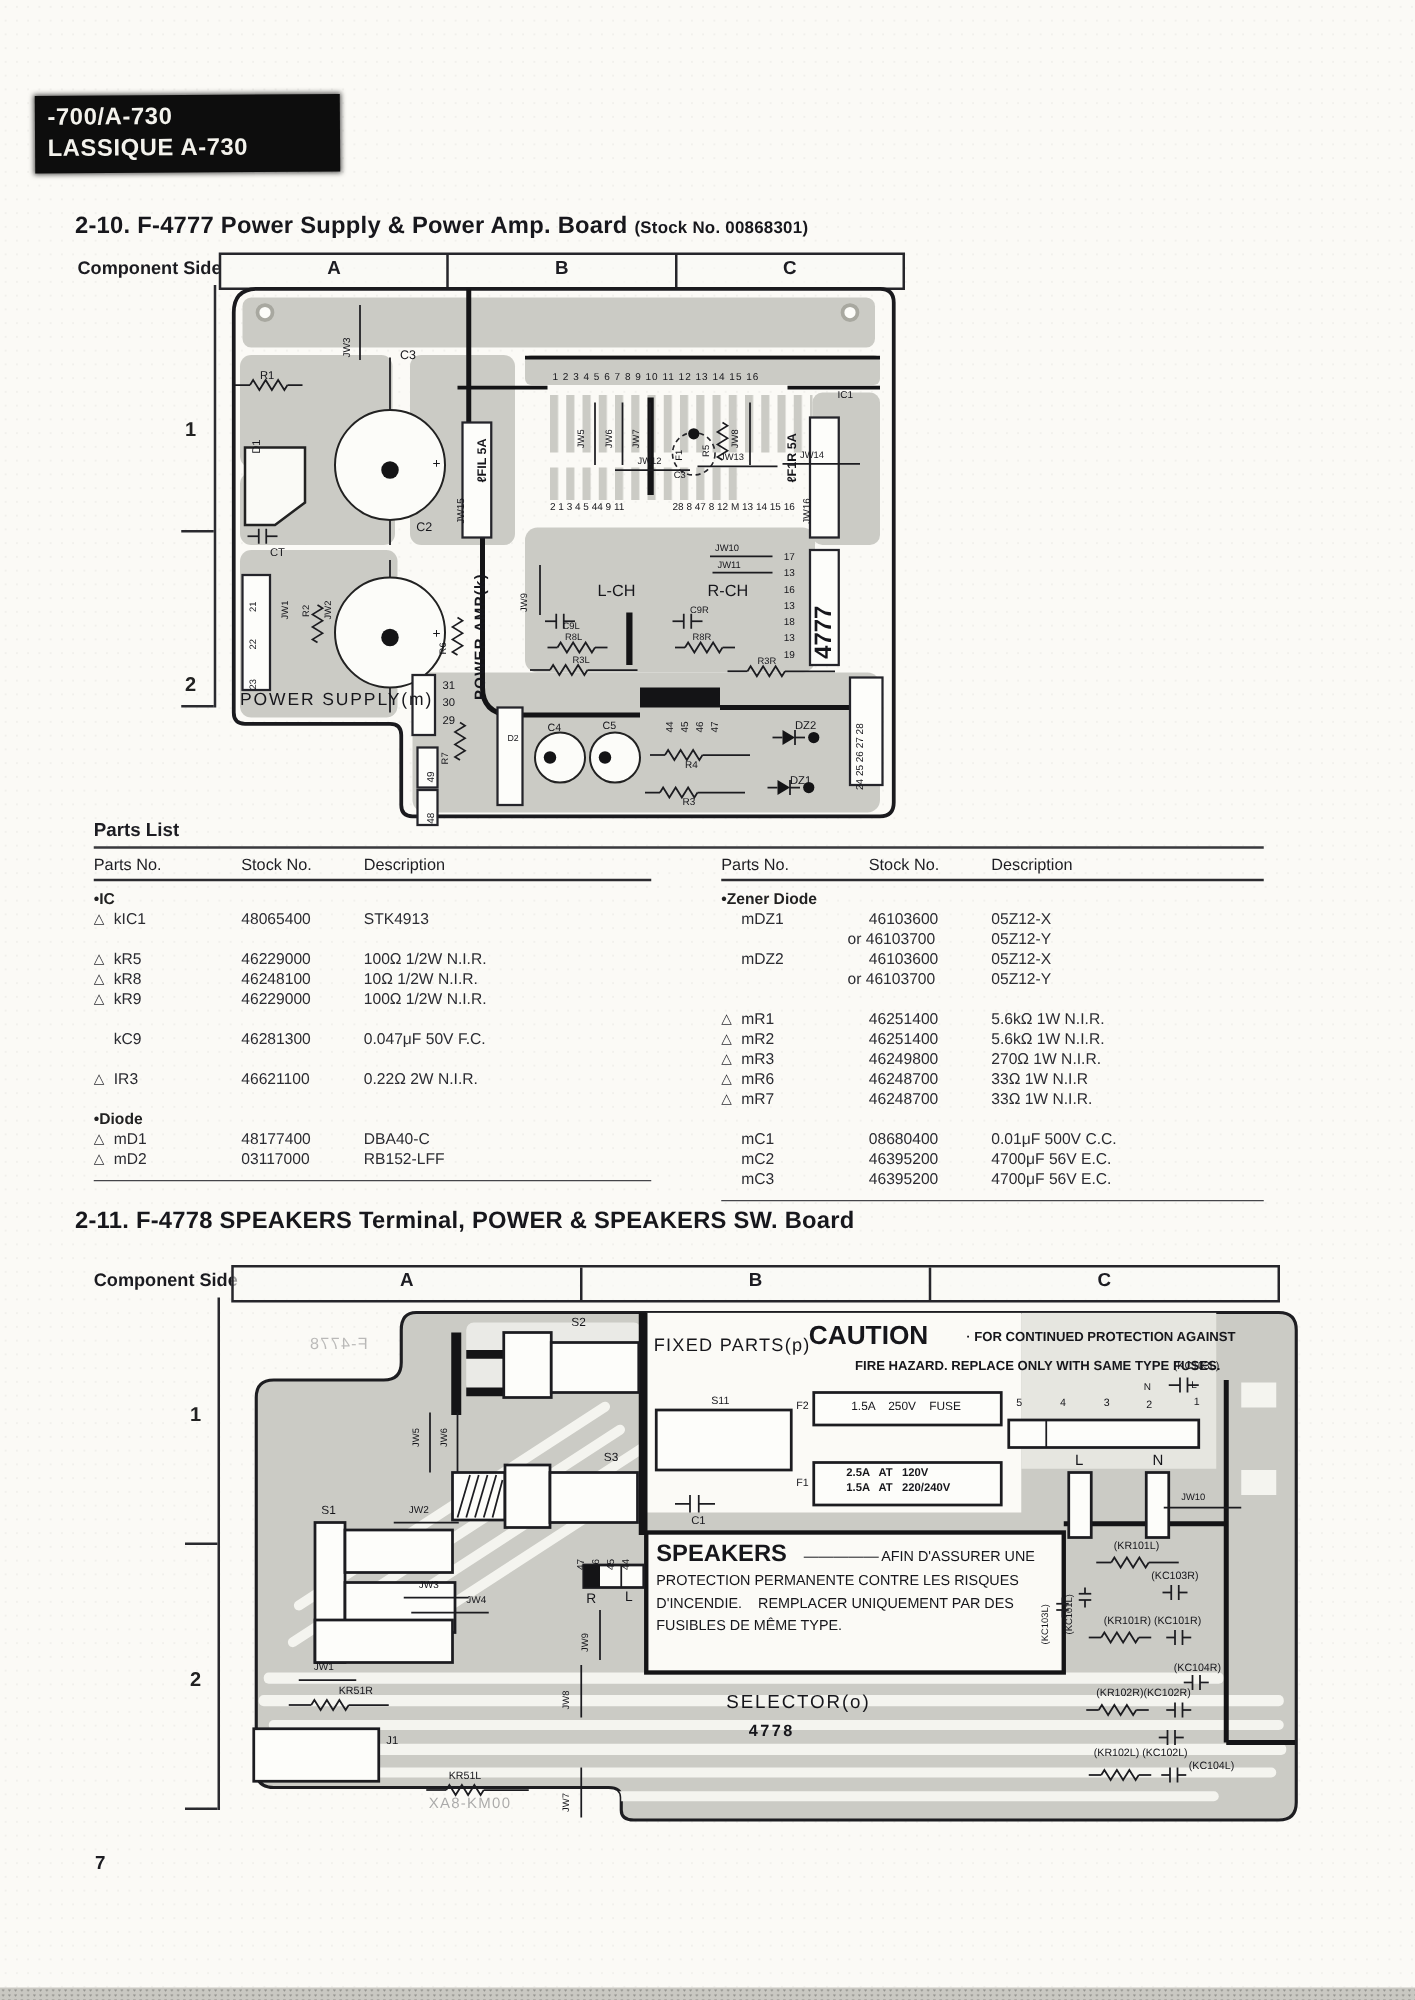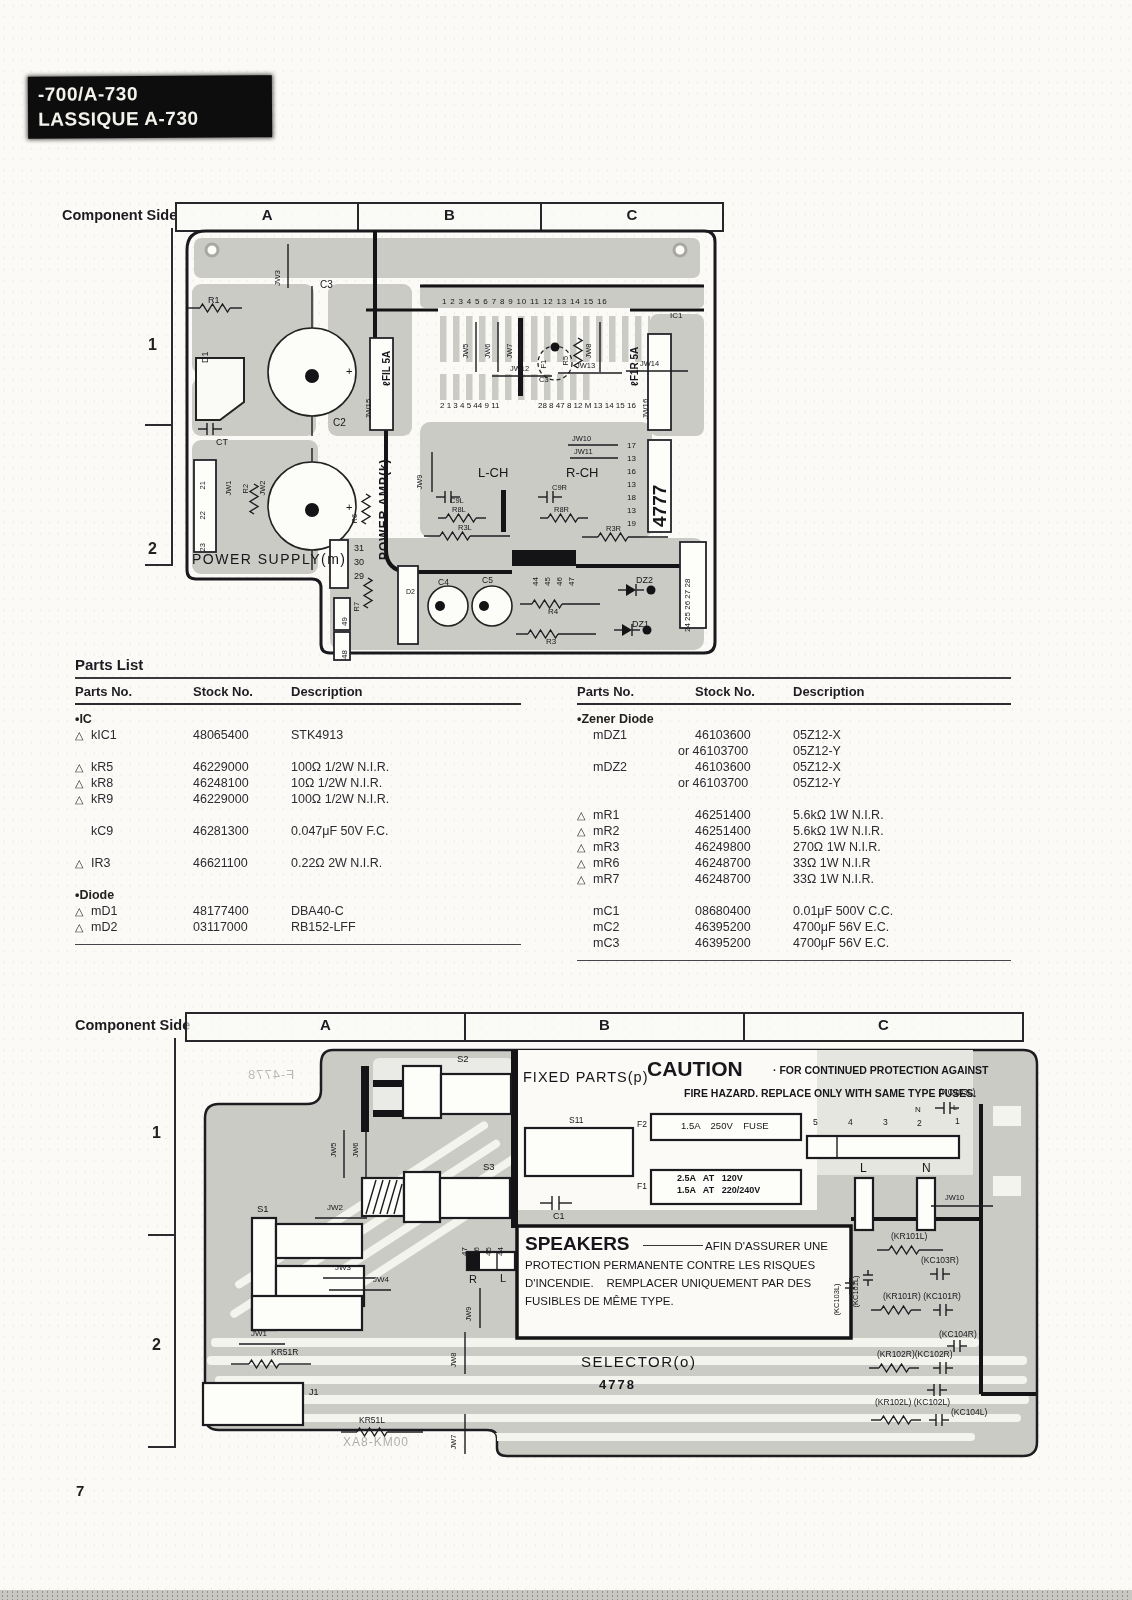--- a/index.html
+++ b/index.html
@@ -27,21 +27,21 @@
   
   .pcb{position:absolute;}
   .pcb svg{position:absolute;left:0;top:0;}
   .labels{position:absolute;left:0;top:0;width:100%;height:100%;}
   .fl{position:absolute;white-space:pre;line-height:1;font-size:8.5px;color:#16161b;}
   .fl.bb{font-weight:bold;}
   
   .plist-title{position:absolute;font-size:15px;font-weight:bold;}
   .hr1{position:absolute;background:#3a3a3e;}
   .ptable{position:absolute;}
-  .phead{display:flex;font-size:13px;font-weight:bold;color:#1d1d22;}
+  .phead{display:flex;font-size:13px;font-weight:normal;color:#1d1d22;}
   .phr{border-top:2px solid #2c2c30;margin:4px 0 6px 0;}
   .prows{padding-bottom:9px;border-bottom:1.5px solid #45454a;}
   .prow{display:flex;font-size:12.5px;line-height:16px;color:#2b2b31;}
   .pgroup{font-weight:bold;color:#222;}
   .pgap{margin-top:16px;}
   .pc1{width:118px;display:flex;}
   .tri{width:16px;font-size:11px;flex:none;}
   .hid{visibility:hidden;}
   .pc2{width:98px;white-space:pre;}
   .pc2.orr{margin-left:-17px;width:115px;}
@@ -67,20 +67,24 @@
 </head>
 <body>
 
 <div class="page">
 
   <div class="badge">
     <div>-700/A-730</div>
     <div>LASSIQUE A-730</div>
   </div>
 
+  <div class="shead" style="left:60px;top:170px;">
+    <span>2-10. F-4777 Power Supply &amp; Power Amp. Board</span>
+    <span class="stock">(Stock No. 00868301)</span>
+  </div>
   <div class="cs" style="left:62px;top:207px;">Component Side</div>
 
   <div class="colbar" style="left:175px;top:202px;width:545px;height:26px;">
     <div>A</div>
     <div>B</div>
     <div>C</div>
   </div>
   <div class="vline" style="left:171px;top:228px;height:338px;"></div>
   <div class="tick" style="left:145px;top:424px;width:26px;"></div>
   <div class="tick" style="left:145px;top:564px;width:26px;"></div>
@@ -448,20 +452,23 @@
           <span class="pc3">4700μF 56V E.C.</span>
         </div>
         <div class="prow">
           <span class="pc1"><span class="tri hid">△</span>mC3</span>
           <span class="pc2">46395200</span>
           <span class="pc3">4700μF 56V E.C.</span>
         </div>
       </div>
   </div>
 
+  <div class="shead" style="left:60px;top:966px;">
+    <span>2-11. F-4778 SPEAKERS Terminal, POWER &amp; SPEAKERS SW. Board</span>
+  </div>
   <div class="cs" style="left:75px;top:1017px;">Component Side</div>
 
   <div class="colbar" style="left:185px;top:1012px;width:835px;height:26px;">
     <div>A</div>
     <div>B</div>
     <div>C</div>
   </div>
   <div class="vline" style="left:174px;top:1038px;height:410px;"></div>
   <div class="tick" style="left:148px;top:1234px;width:26px;"></div>
   <div class="tick" style="left:148px;top:1446px;width:26px;"></div>

